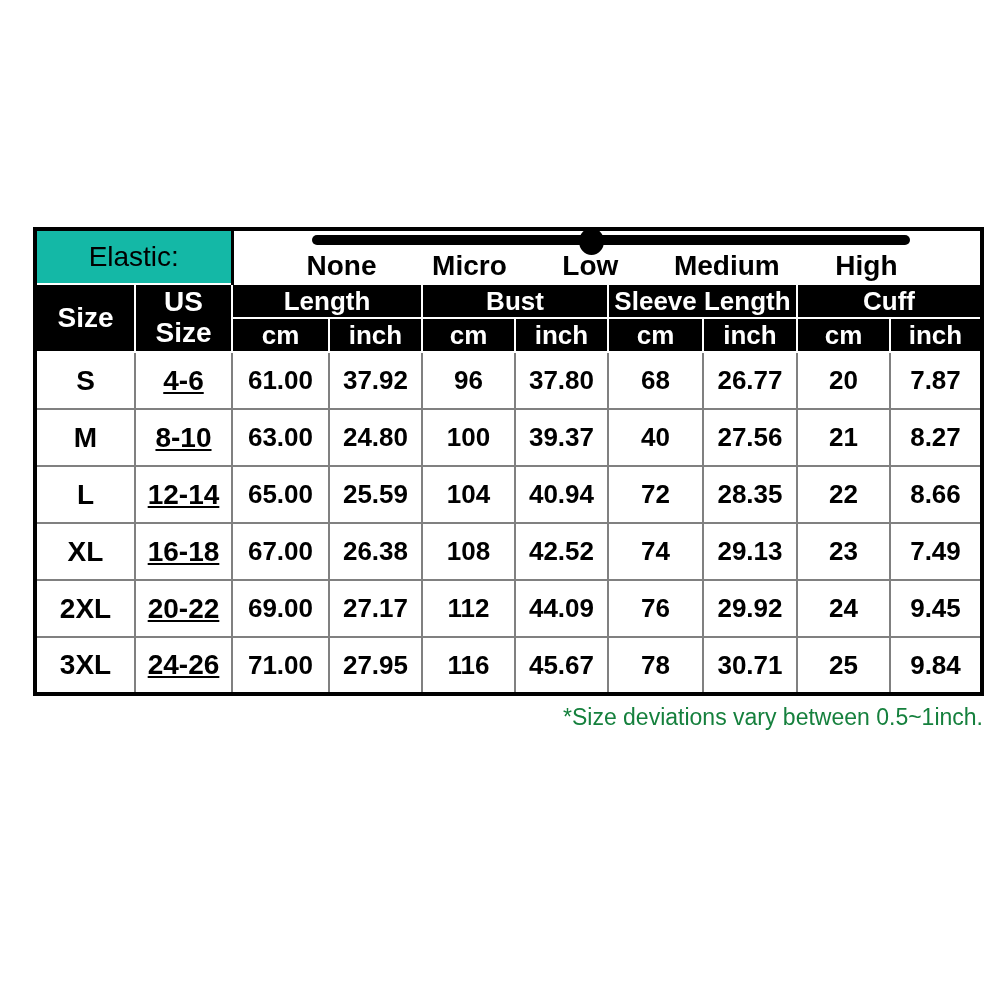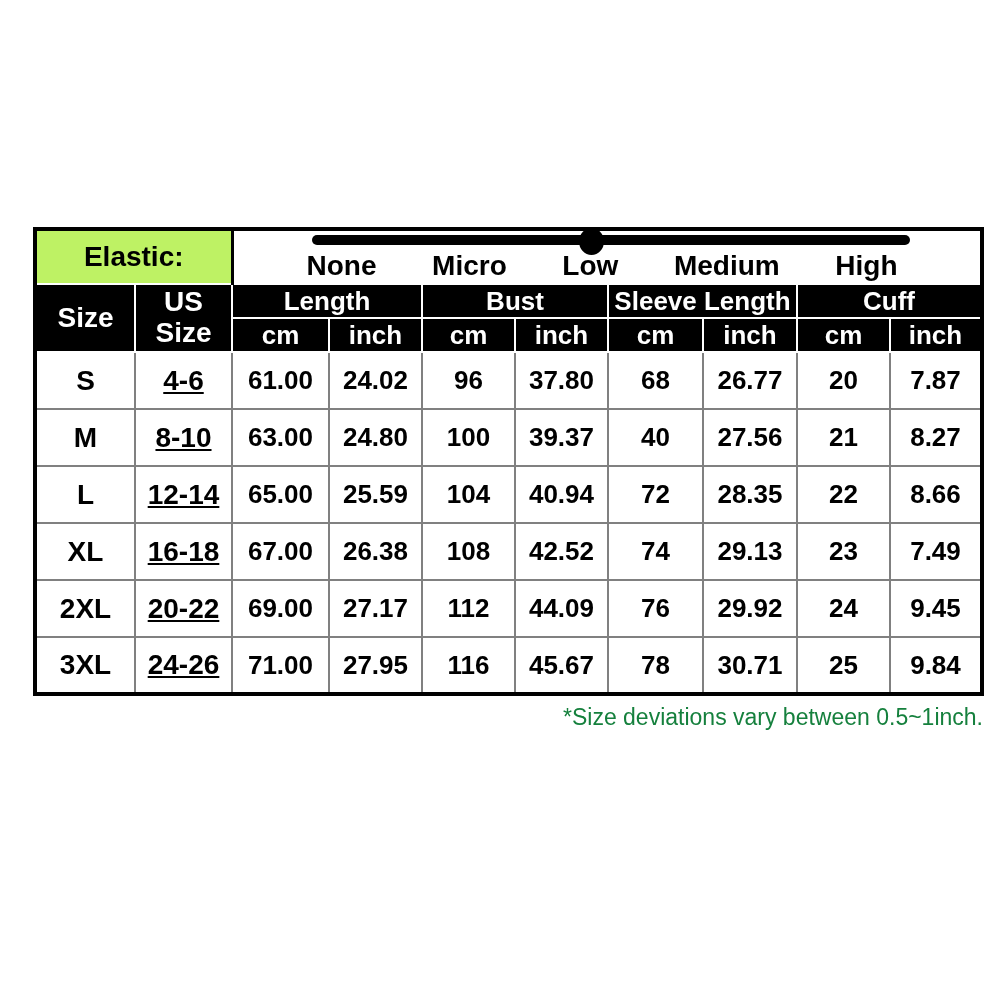--- a/index.html
+++ b/index.html
@@ -29,23 +29,23 @@
   }
 
   
   tr.elastic-row { height: 55px; }
   tr.group-row   { height: 34px; }
   tr.unit-row    { height: 34px; }
   tr.data-row    { height: 57px; }
 
   
   .elastic-cell {
-    background: #bef264;
+    background: #14b8a6;
     border-right: 3px solid #000000;
-    font-weight: bold;
+    font-weight: normal;
     font-size: 28px;
     padding-top: 5px;
   }
   .slider-cell { position: relative; background: #ffffff; }
   .slider-track {
     position: absolute;
     left: 78px; top: 4px;
     width: 598px; height: 10px;
     background: #000000;
     border-radius: 5px;
@@ -154,21 +154,21 @@
         <th class="hdr unit-th">cm</th>
         <th class="hdr unit-th">inch</th>
       </tr>
     </thead>
 
     <tbody class="data">
       <tr class="data-row">
         <th class="size-cell">S</th>
         <td class="us-cell">4-6</td>
         <td class="num-cell">61.00</td>
-        <td class="num-cell">24.02</td>
+        <td class="num-cell">37.92</td>
         <td class="num-cell">96</td>
         <td class="num-cell">37.80</td>
         <td class="num-cell">68</td>
         <td class="num-cell">26.77</td>
         <td class="num-cell">20</td>
         <td class="num-cell">7.87</td>
       </tr>
       <tr class="data-row">
         <th class="size-cell">M</th>
         <td class="us-cell">8-10</td>

